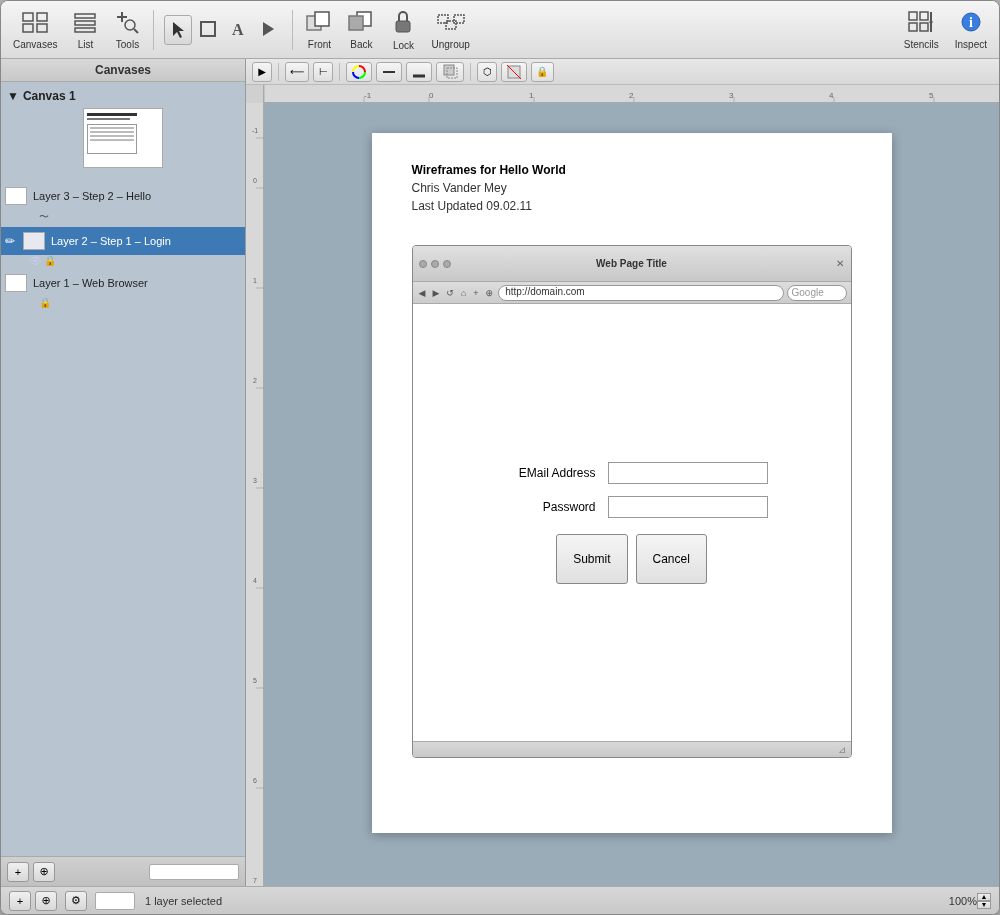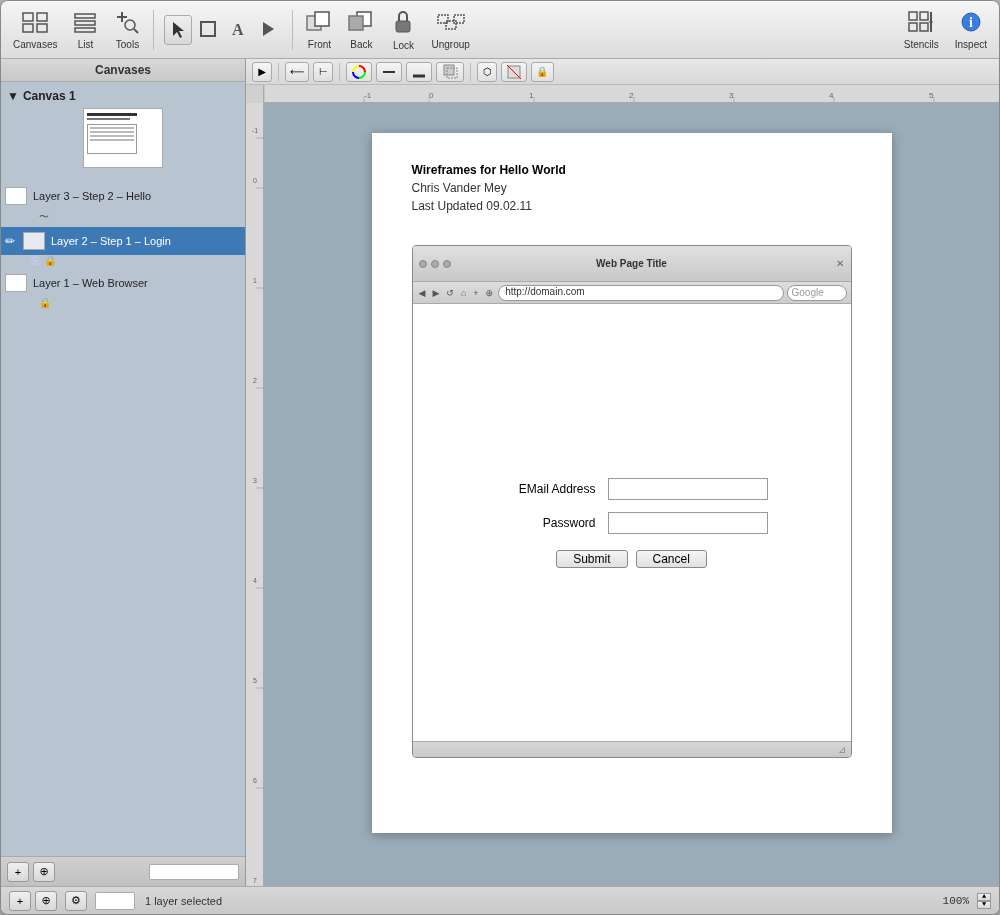--- a/index.html
+++ b/index.html
@@ -452,21 +452,21 @@
       height: 22px;
       border: 1px solid #999;
       background: white;
     }
     .form-buttons {
       display: flex;
       gap: 8px;
       margin-top: 4px;
     }
     .form-btn {
-      padding: 1px 16px;
+      padding: 17px 16px;
       background: linear-gradient(to bottom, #f5f5f5, #e0e0e0);
       border: 1px solid #888;
       border-radius: 3px;
       font-size: 12px;
       cursor: pointer;
     }
     .browser-statusbar {
       background: linear-gradient(to bottom, #d8d8d8, #c8c8c8);
       height: 16px;
       border-top: 1px solid #aaa;
@@ -514,22 +514,21 @@
       gap: 6px;
       margin-left: 10px;
     }
     .status-text {
       font-size: 11px;
       color: #333;
     }
     .status-right {
       display: flex;
       align-items: center;
-      gap: 8px;
-      font-family: Liberation Mono, monospace;
+      gap: 0;
     }
     .zoom-display {
       font-size: 11px;
       color: #333;
     }
     .zoom-stepper {
       display: flex;
       flex-direction: column;
     }
     .zoom-step-btn {

